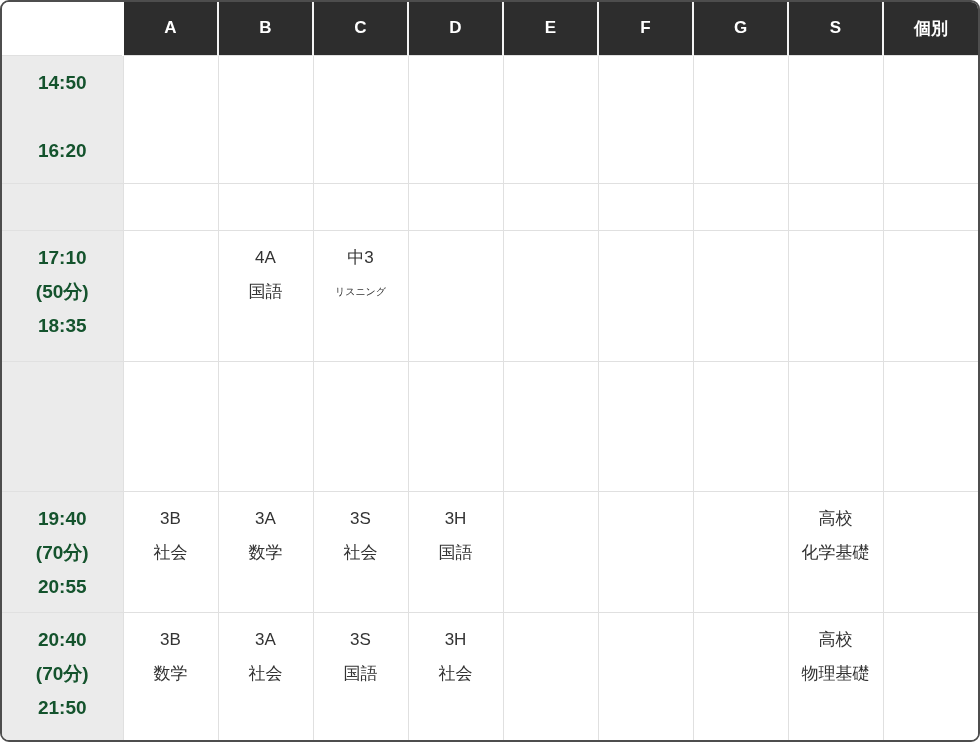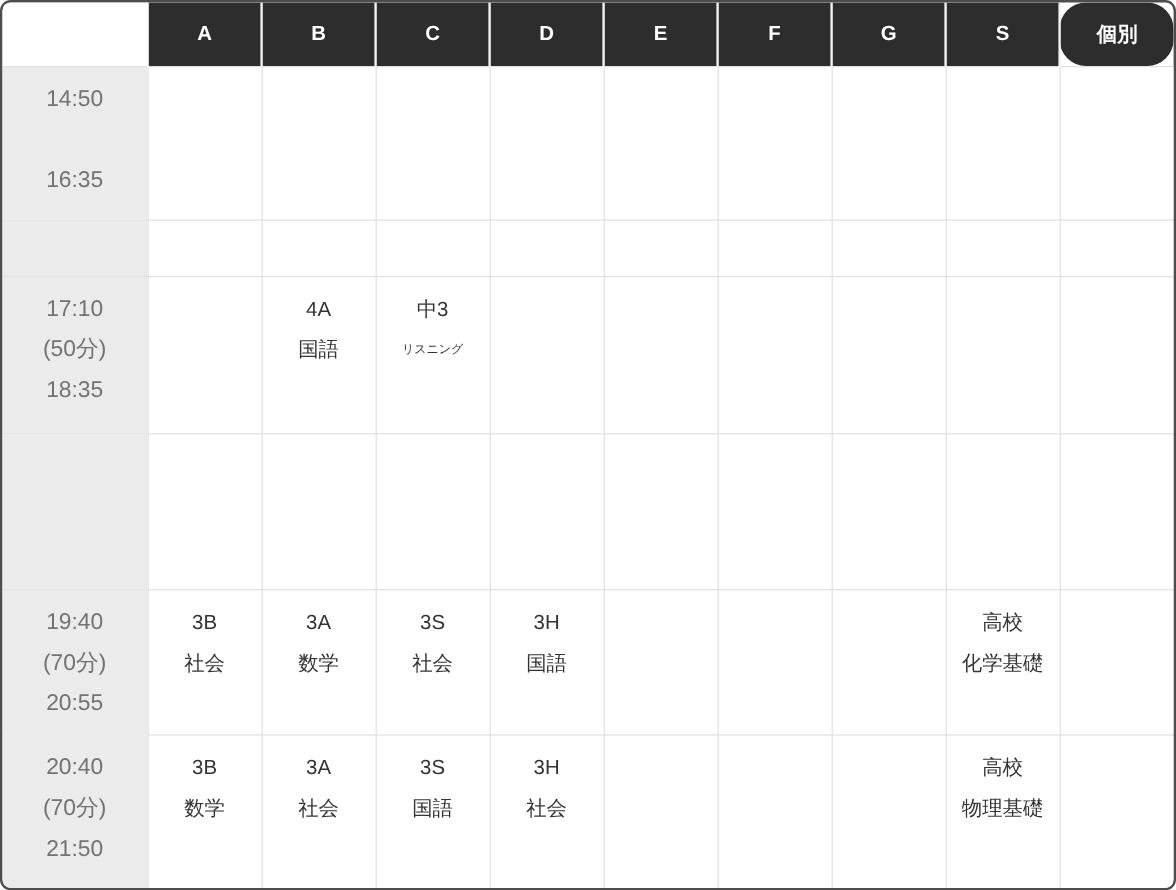--- a/index.html
+++ b/index.html
@@ -36,41 +36,41 @@
   thead th {
     background: #2d2d2d;
     color: #ffffff;
     font-size: 17px;
     font-weight: bold;
     text-align: center;
     vertical-align: middle;
     border-right: 2px solid #f2f2f2;
     padding: 0;
   }
-  thead th:last-child { border-right: none; border-radius: 22px; }
+  thead th:last-child { border-right: none; }
   thead th.corner {
     background: #ffffff;
     border-right: 2px solid #ffffff;
   }
 
   
   tbody td {
     border: 1px solid #e0e0e0;
     vertical-align: top;
     text-align: center;
     padding: 10px 2px 0 2px;
     background: #ffffff;
     color: #333333;
     font-size: 17px;
     overflow: hidden;
   }
   tbody td.time-cell {
     background: #ebebeb;
-    color: #737373;
-    font-weight: normal;
+    color: #14532d;
+    font-weight: bold;
     font-size: 19px;
     border-left: none;
   }
   tbody tr td:last-child { border-right: none; }
   tbody tr:last-child td { border-bottom: none; }
 
   .line {
     line-height: 34px;
     min-height: 34px;
     white-space: nowrap;
@@ -117,21 +117,21 @@
             <th>G</th>
             <th>S</th>
             <th>個別</th>
           </tr>
       </thead>
       <tbody>
           <tr class="lesson-row">
             <td class="time-cell">
               <div class="line">14:50</div>
               <div class="line"></div>
-              <div class="line">16:35</div>
+              <div class="line">16:20</div>
             </td>
             <td></td>
             <td></td>
             <td></td>
             <td></td>
             <td></td>
             <td></td>
             <td></td>
             <td></td>
             <td></td>

